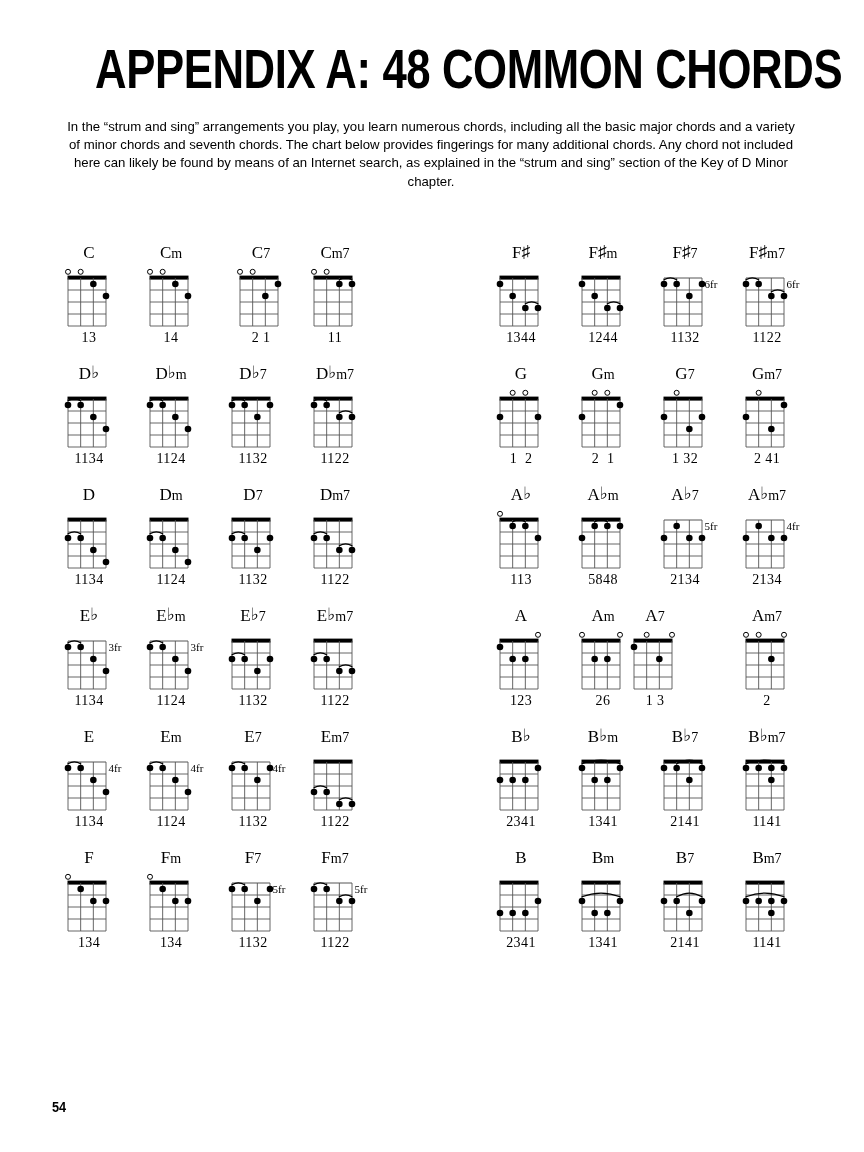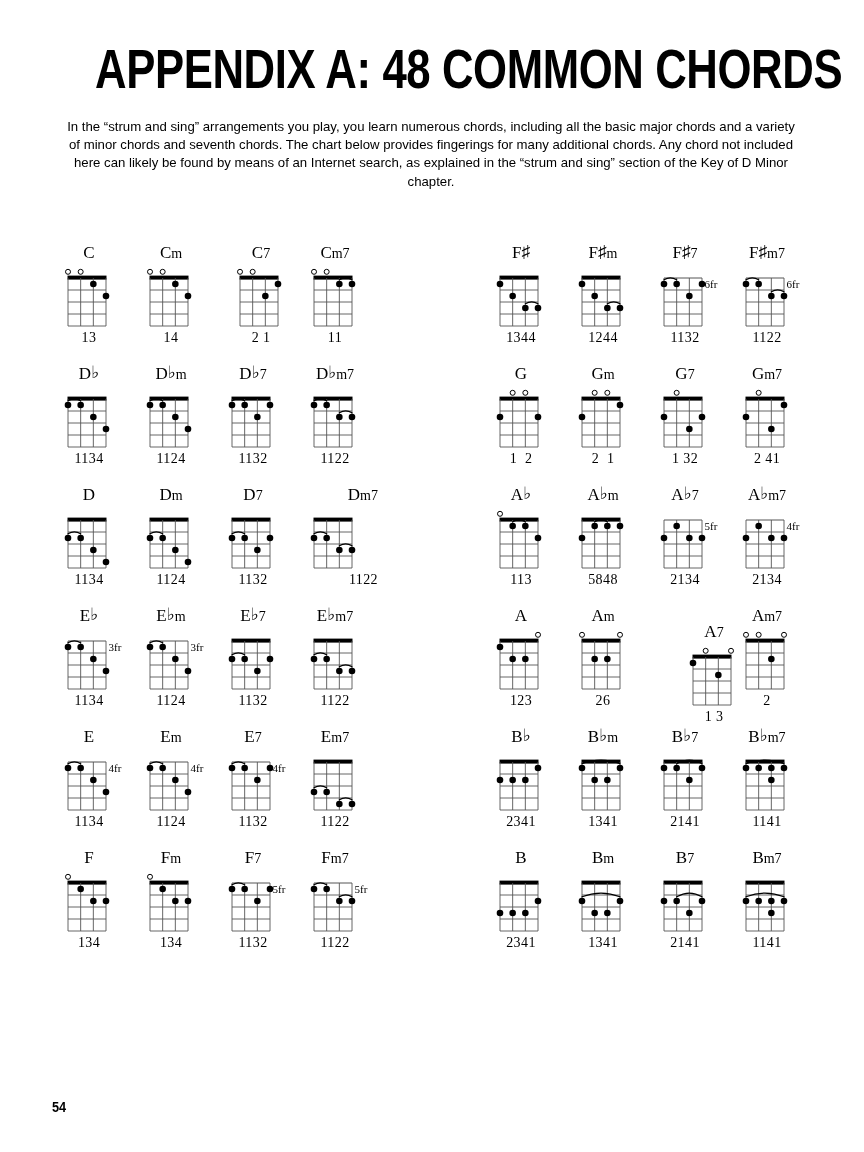--- a/index.html
+++ b/index.html
@@ -348,21 +348,21 @@
                 <line x1="60" y1="14" x2="60" y2="62" stroke="#555" stroke-width="0.9"></line>
                 <path d="M 22 27.8 Q 28.333333333333332 23.8 34.666666666666664 27.8" fill="none" stroke="#000" stroke-width="1.15" stroke-linecap="round"></path>
                 <circle cx="22" cy="32" r="3.3" fill="#000"></circle>
                 <circle cx="34.666666666666664" cy="32" r="3.3" fill="#000"></circle>
                 <circle cx="60" cy="32" r="3.3" fill="#000"></circle>
                 <circle cx="47.33333333333333" cy="44" r="3.3" fill="#000"></circle>
               </svg>
             </div>
             <div class="chord-fingers">1132</div>
           </div>
-          <div class="chord-cell" style="left: 292px; text-align: right;">
+          <div class="chord-cell" style="left: 292px;">
             <div class="chord-name">D<span class="suffix">m7</span></div>
             <div class="diagram-wrap">
               <svg width="86" height="66" viewBox="0 0 86 66">
                 <rect x="21.5" y="11.6" width="39" height="4" fill="#000"></rect>
                 <line x1="22" y1="26" x2="60" y2="26" stroke="#555" stroke-width="0.9"></line>
                 <line x1="22" y1="38" x2="60" y2="38" stroke="#555" stroke-width="0.9"></line>
                 <line x1="22" y1="50" x2="60" y2="50" stroke="#555" stroke-width="0.9"></line>
                 <line x1="22" y1="62" x2="60" y2="62" stroke="#555" stroke-width="0.9"></line>
                 <line x1="22" y1="14" x2="22" y2="62" stroke="#555" stroke-width="0.9"></line>
                 <line x1="34.666666666666664" y1="14" x2="34.666666666666664" y2="62" stroke="#555" stroke-width="0.9"></line>
@@ -964,21 +964,21 @@
                 <line x1="47.33333333333333" y1="14" x2="47.33333333333333" y2="62" stroke="#555" stroke-width="0.9"></line>
                 <line x1="60" y1="14" x2="60" y2="62" stroke="#555" stroke-width="0.9"></line>
                 <circle cx="22" cy="7.8" r="2.5" fill="none" stroke="#000" stroke-width="1"></circle>
                 <circle cx="60" cy="7.8" r="2.5" fill="none" stroke="#000" stroke-width="1"></circle>
                 <circle cx="34.666666666666664" cy="32" r="3.3" fill="#000"></circle>
                 <circle cx="47.33333333333333" cy="32" r="3.3" fill="#000"></circle>
               </svg>
             </div>
             <div class="chord-fingers">26</div>
           </div>
-          <div class="chord-cell" style="left: 671px; margin-top: 16px;">
+          <div class="chord-cell" style="left: 612px;">
             <div class="chord-name">A<span class="suffix">7</span></div>
             <div class="diagram-wrap">
               <svg width="86" height="66" viewBox="0 0 86 66">
                 <rect x="21.5" y="11.6" width="39" height="4" fill="#000"></rect>
                 <line x1="22" y1="26" x2="60" y2="26" stroke="#555" stroke-width="0.9"></line>
                 <line x1="22" y1="38" x2="60" y2="38" stroke="#555" stroke-width="0.9"></line>
                 <line x1="22" y1="50" x2="60" y2="50" stroke="#555" stroke-width="0.9"></line>
                 <line x1="22" y1="62" x2="60" y2="62" stroke="#555" stroke-width="0.9"></line>
                 <line x1="22" y1="14" x2="22" y2="62" stroke="#555" stroke-width="0.9"></line>
                 <line x1="34.666666666666664" y1="14" x2="34.666666666666664" y2="62" stroke="#555" stroke-width="0.9"></line>

